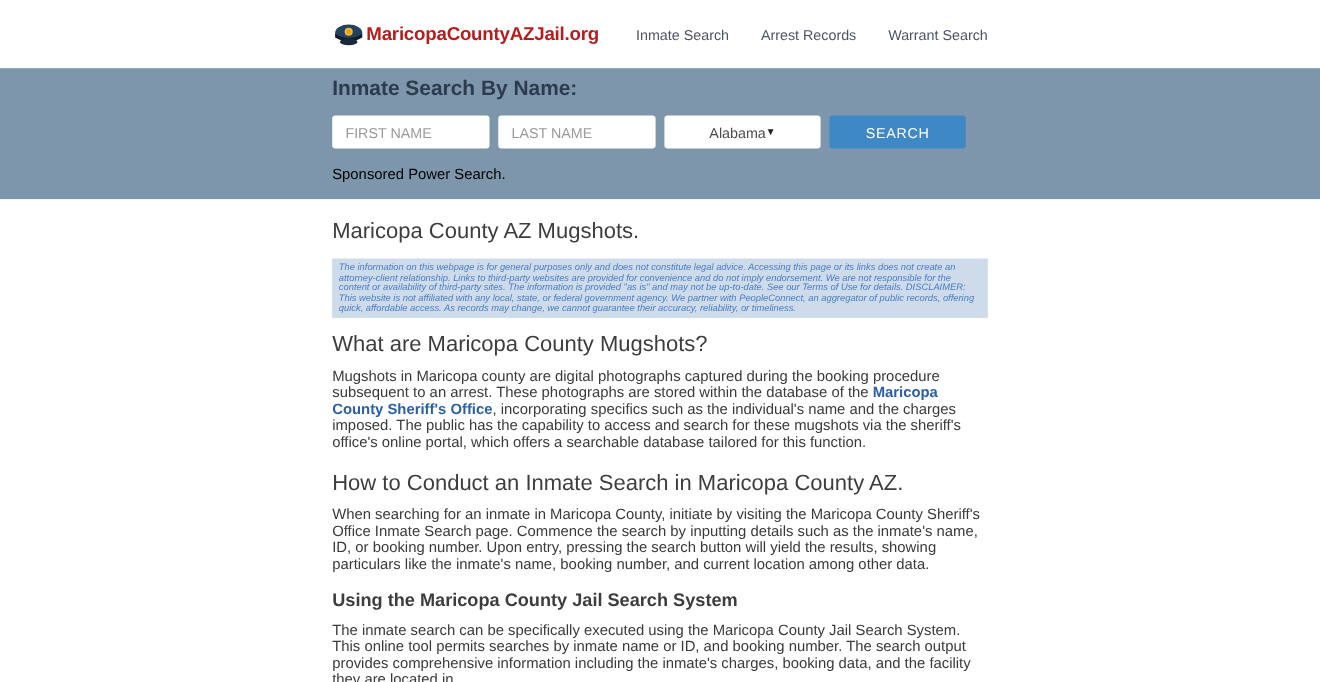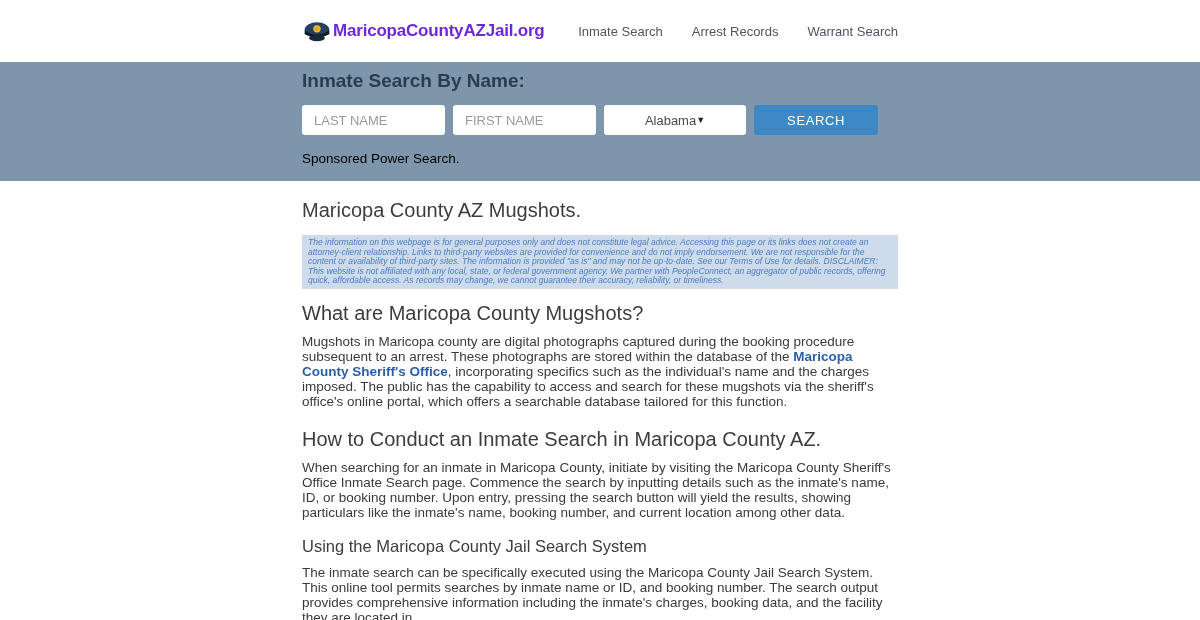--- a/index.html
+++ b/index.html
@@ -5,21 +5,21 @@
   * { margin: 0; padding: 0; box-sizing: border-box; }
   html, body { width: 1200px; height: 620px; background: #ffffff;
     font-family: "Liberation Sans", sans-serif; overflow: hidden; }
 
   .container { width: 596px; margin: 0 auto; }
 
   
   .header { height: 62px; background: #ffffff; }
   .header .container { display: flex; align-items: center; justify-content: space-between; height: 100%; }
   .logo { display: flex; align-items: center; gap: 1px; cursor: pointer; }
-  .logo-text { font-size: 17px; font-weight: bold; color: #6d28d9; letter-spacing: -0.2px; }
+  .logo-text { font-size: 17px; font-weight: bold; color: #b91c1c; letter-spacing: -0.2px; }
   .nav { display: flex; gap: 29px; justify-content: space-between; }
   .nav a { font-size: 13px; color: #4d5565; text-decoration: none; }
 
   
   .band { height: 119px; background: #7d96ab; }
   .band .container { padding-top: 8px; }
   .band-title { font-size: 19px; font-weight: bold; color: #2c3c4e; }
   .form-row { display: flex; gap: 8px; margin-top: 13px; }
   .form-row input { width: 143px; height: 30px; border: none; border-radius: 3px;
     padding: 0 12px; font-size: 13px; color: #555; background: #ffffff;
@@ -35,21 +35,21 @@
   .sponsored { display: inline-block; margin-top: 16px; font-size: 13.5px;
     color: #000000; text-decoration: none; }
 
   
   .content { padding-top: 18px; }
   h1.page-title { font-size: 20px; font-weight: normal; color: #3d3d3d; }
   .disclaimer { margin-top: 13px; background: #cedbeb; color: #4b7dc3;
     font-size: 8.5px; font-style: italic; line-height: 9.6px; 
     padding: 3px 6px; }
   h2.section-h { font-size: 20px; font-weight: normal; color: #3d3d3d; margin-top: 19px; }
-  h3.sub-h { font-size: 16.5px; font-weight: normal; color: #3d3d3d; margin-top: 17px; }
+  h3.sub-h { font-size: 16.5px; font-weight: bold; color: #3d3d3d; margin-top: 17px; }
   p.body-p { margin-top: 9px; font-size: 13.5px; line-height: 15px; color: #3a3a3a; }
   a.inline-link { color: #2b5fa8; font-weight: bold; text-decoration: none; }
 </style>
 </head>
 <body>
 
 <div class="header">
   <div class="container">
     <div class="logo">
       <span style="display:inline-flex;">
@@ -68,22 +68,22 @@
       <a href="#">Arrest Records</a>
       <a href="#">Warrant Search</a>
     </div>
   </div>
 </div>
 
 <div class="band">
   <div class="container">
     <div class="band-title">Inmate Search By Name:</div>
     <div class="form-row">
+      <input type="text" placeholder="FIRST NAME" style="">
       <input type="text" placeholder="LAST NAME" style="">
-      <input type="text" placeholder="FIRST NAME" style="">
       <div class="state-select">
         <span>Alabama</span>
         <span class="caret">▼</span>
       </div>
       <button class="search-btn">SEARCH</button>
     </div>
     <a href="#" class="sponsored">Sponsored Power Search.</a>
   </div>
 </div>
 

